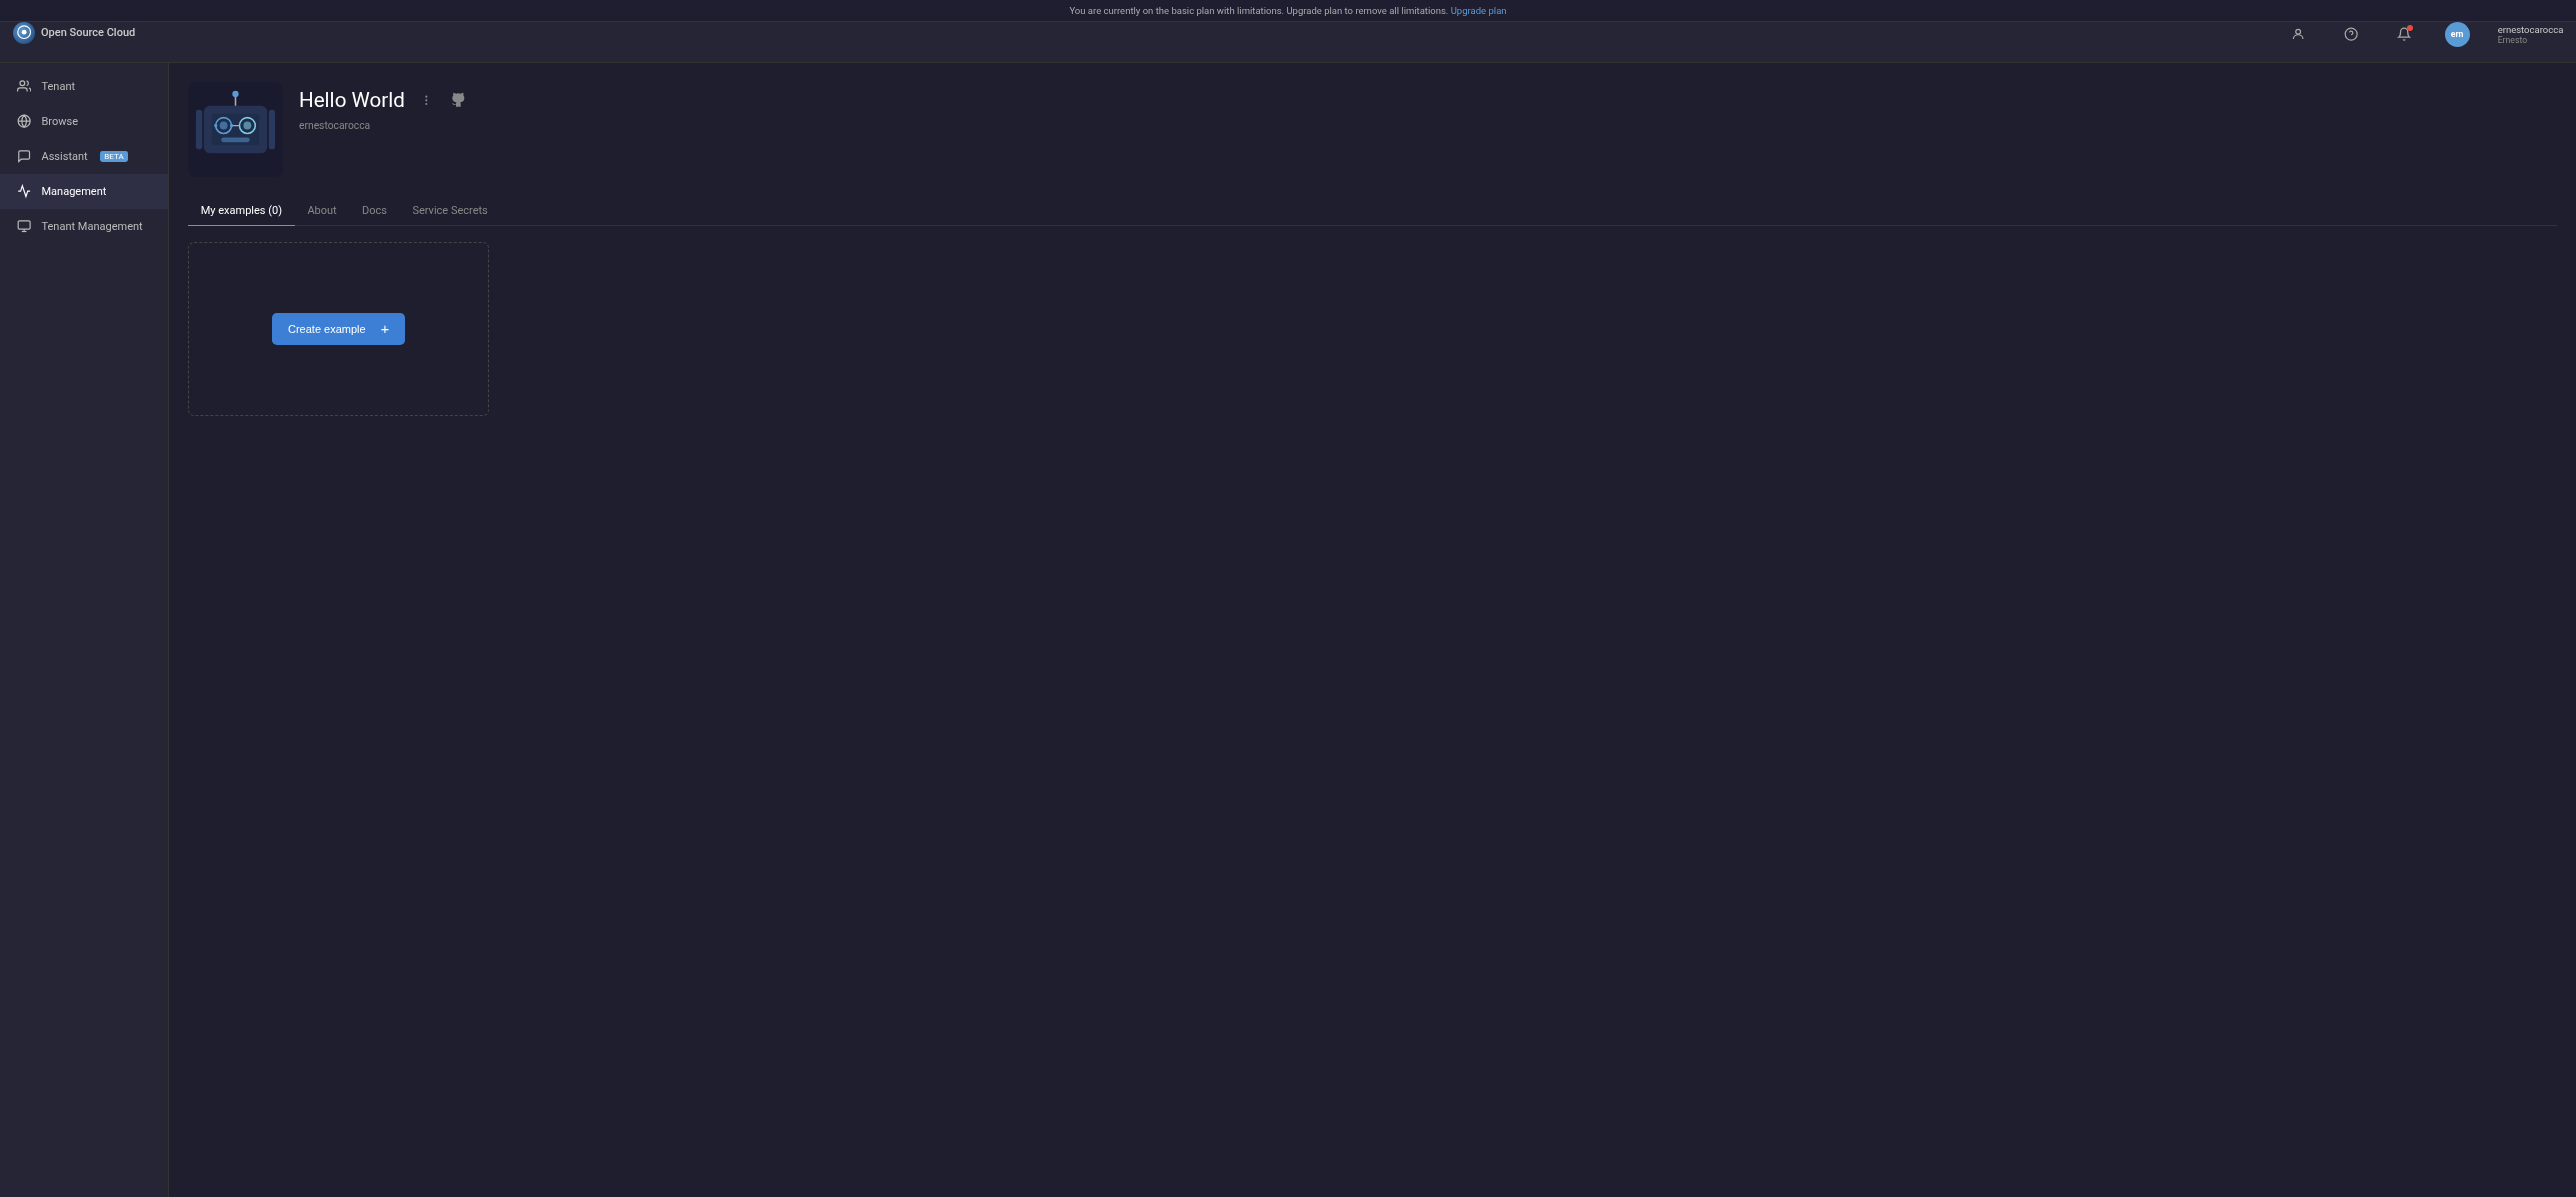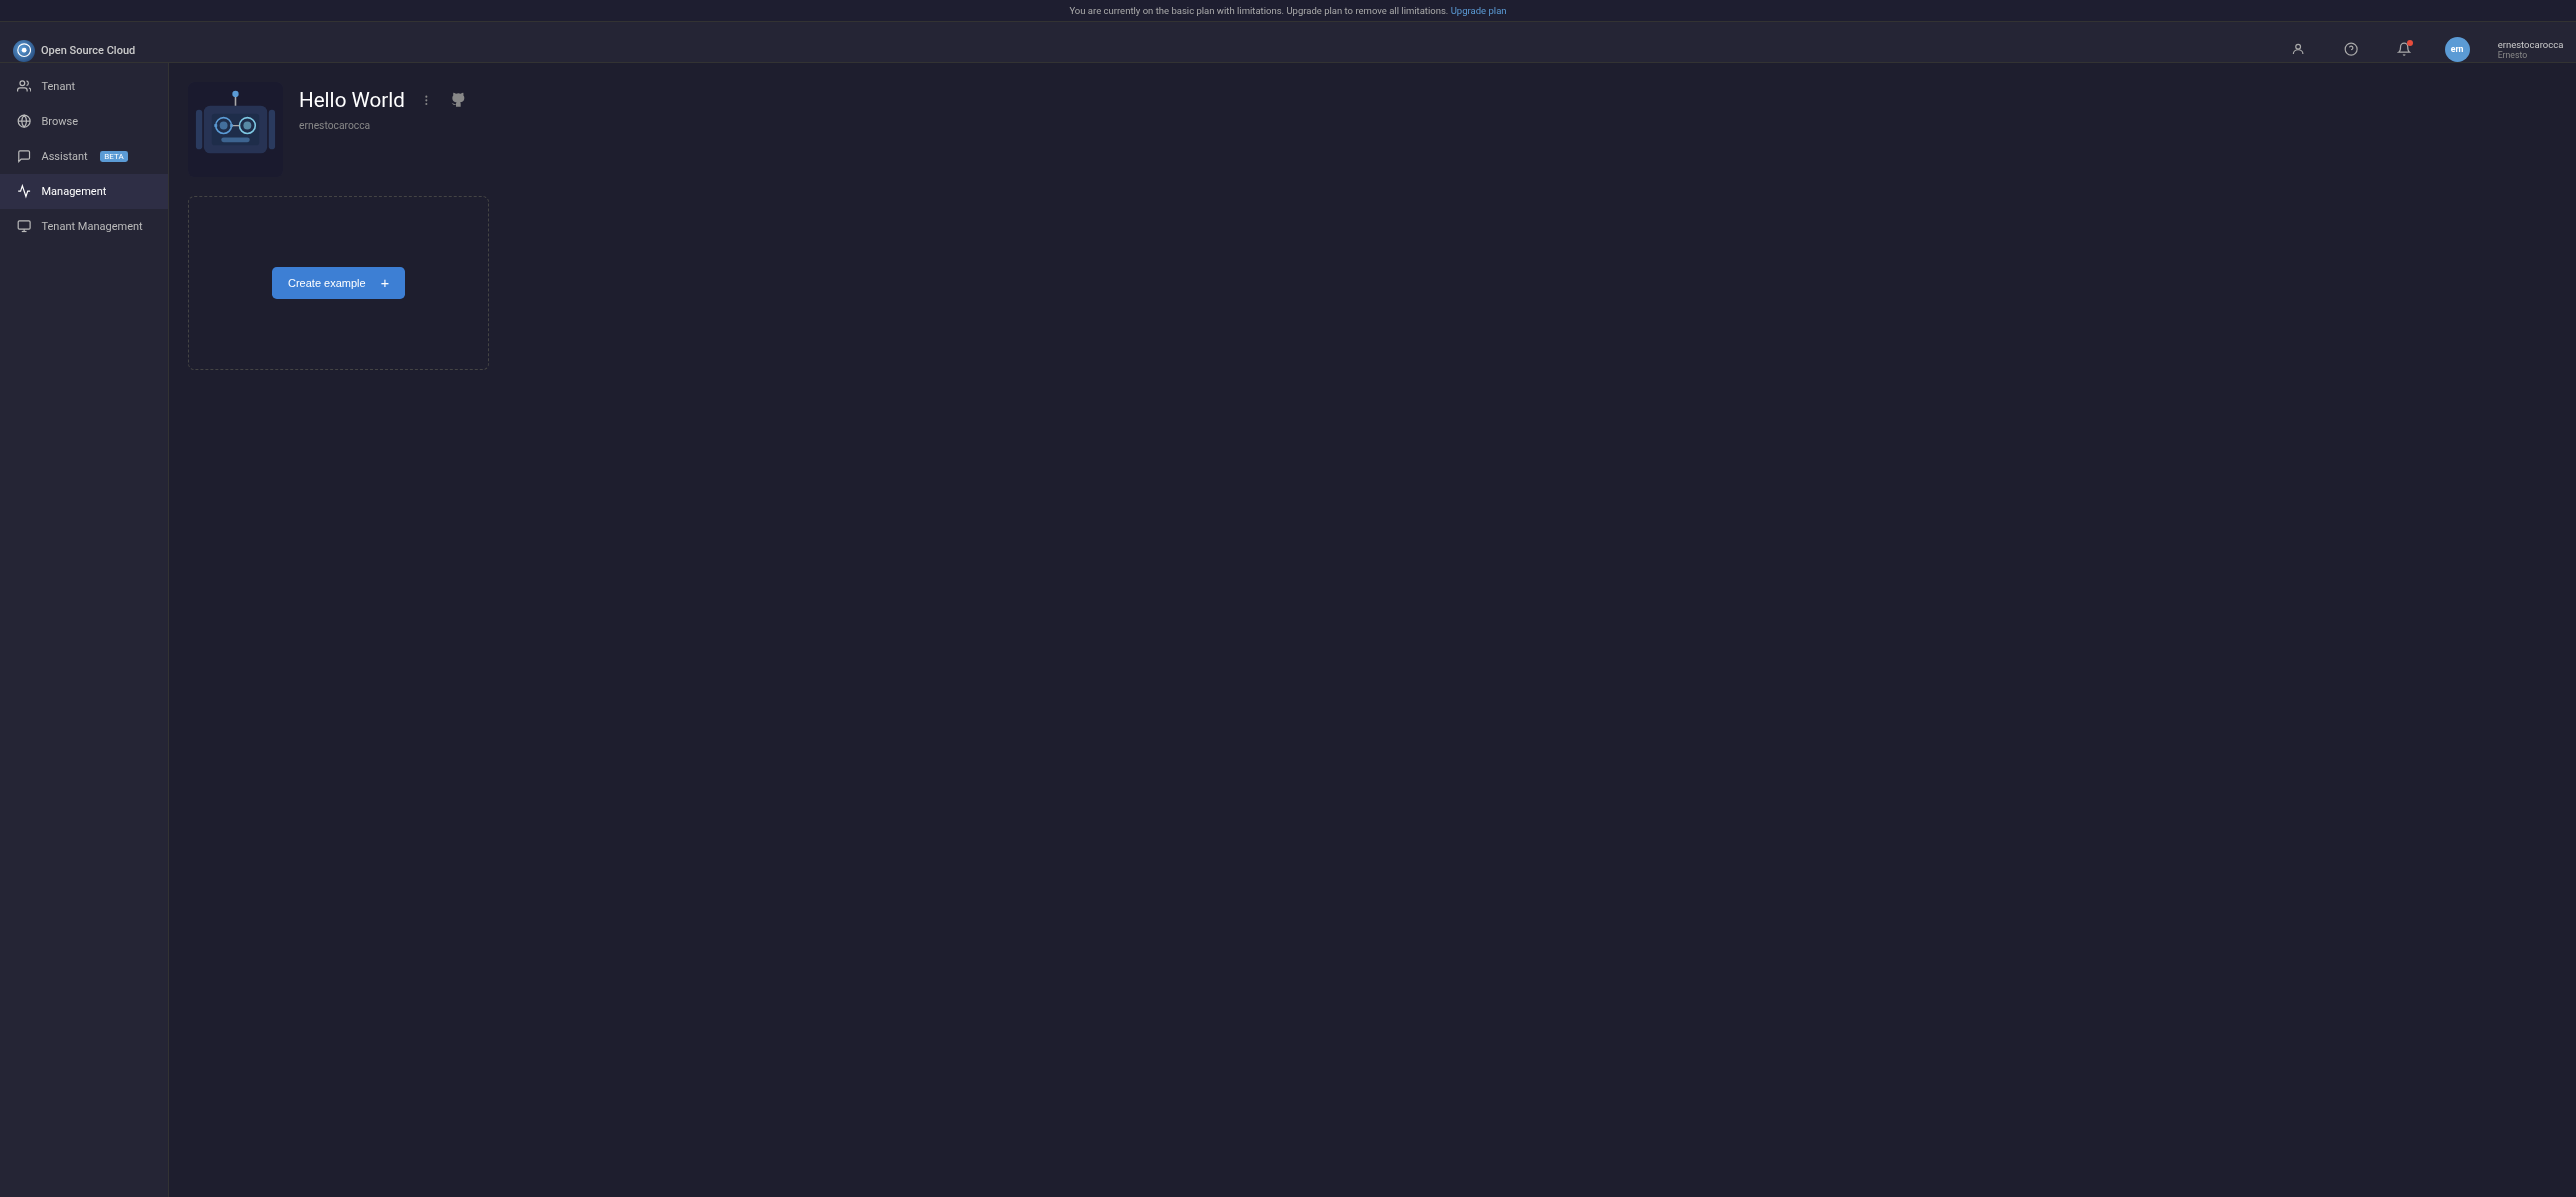--- a/index.html
+++ b/index.html
@@ -25,21 +25,21 @@
     }
     .top-banner a {
       color: #5b9bd5;
       text-decoration: none;
     }
 
     
     .header {
       background: #252535;
       display: flex;
-      align-items: flex-end;
+      align-items: flex-start;
       padding: 0 12.7px;
       height: 41px;
       border-bottom: 0.8px solid #333;
       flex-shrink: 0;
     }
     .header-logo {
       display: flex;
       align-items: center;
       gap: 6.3px;
       font-size: 11px;
@@ -405,20 +405,26 @@
               <svg width="16" height="16" viewBox="0 0 24 24" fill="#888">
                 <path d="M9 19c-5 1.5-5-2.5-7-3m14 6v-3.87a3.37 3.37 0 0 0-.94-2.61c3.14-.35 6.44-1.54 6.44-7A5.44 5.44 0 0 0 20 4.77 5.07 5.07 0 0 0 19.91 1S18.73.65 16 2.48a13.38 13.38 0 0 0-7 0C6.27.65 5.09 1 5.09 1A5.07 5.07 0 0 0 5 4.77a5.44 5.44 0 0 0-1.5 3.78c0 5.42 3.3 6.61 6.44 7A3.37 3.37 0 0 0 9 18.13V22"></path>
               </svg>
             </div>
           </div>
         </div>
         <div class="service-owner">ernestocarocca</div>
       </div>
     </div>
 
+    <div class="tabs">
+      <div class="tab active">My examples (0)</div>
+      <div class="tab">About</div>
+      <div class="tab">Docs</div>
+      <div class="tab">Service Secrets</div>
+    </div>
 
     <div class="empty-box">
       <button class="create-example-btn">
         <span>Create example</span>
         <span class="plus-icon">+</span>
       </button>
     </div>
 
   </div>
 </div>

